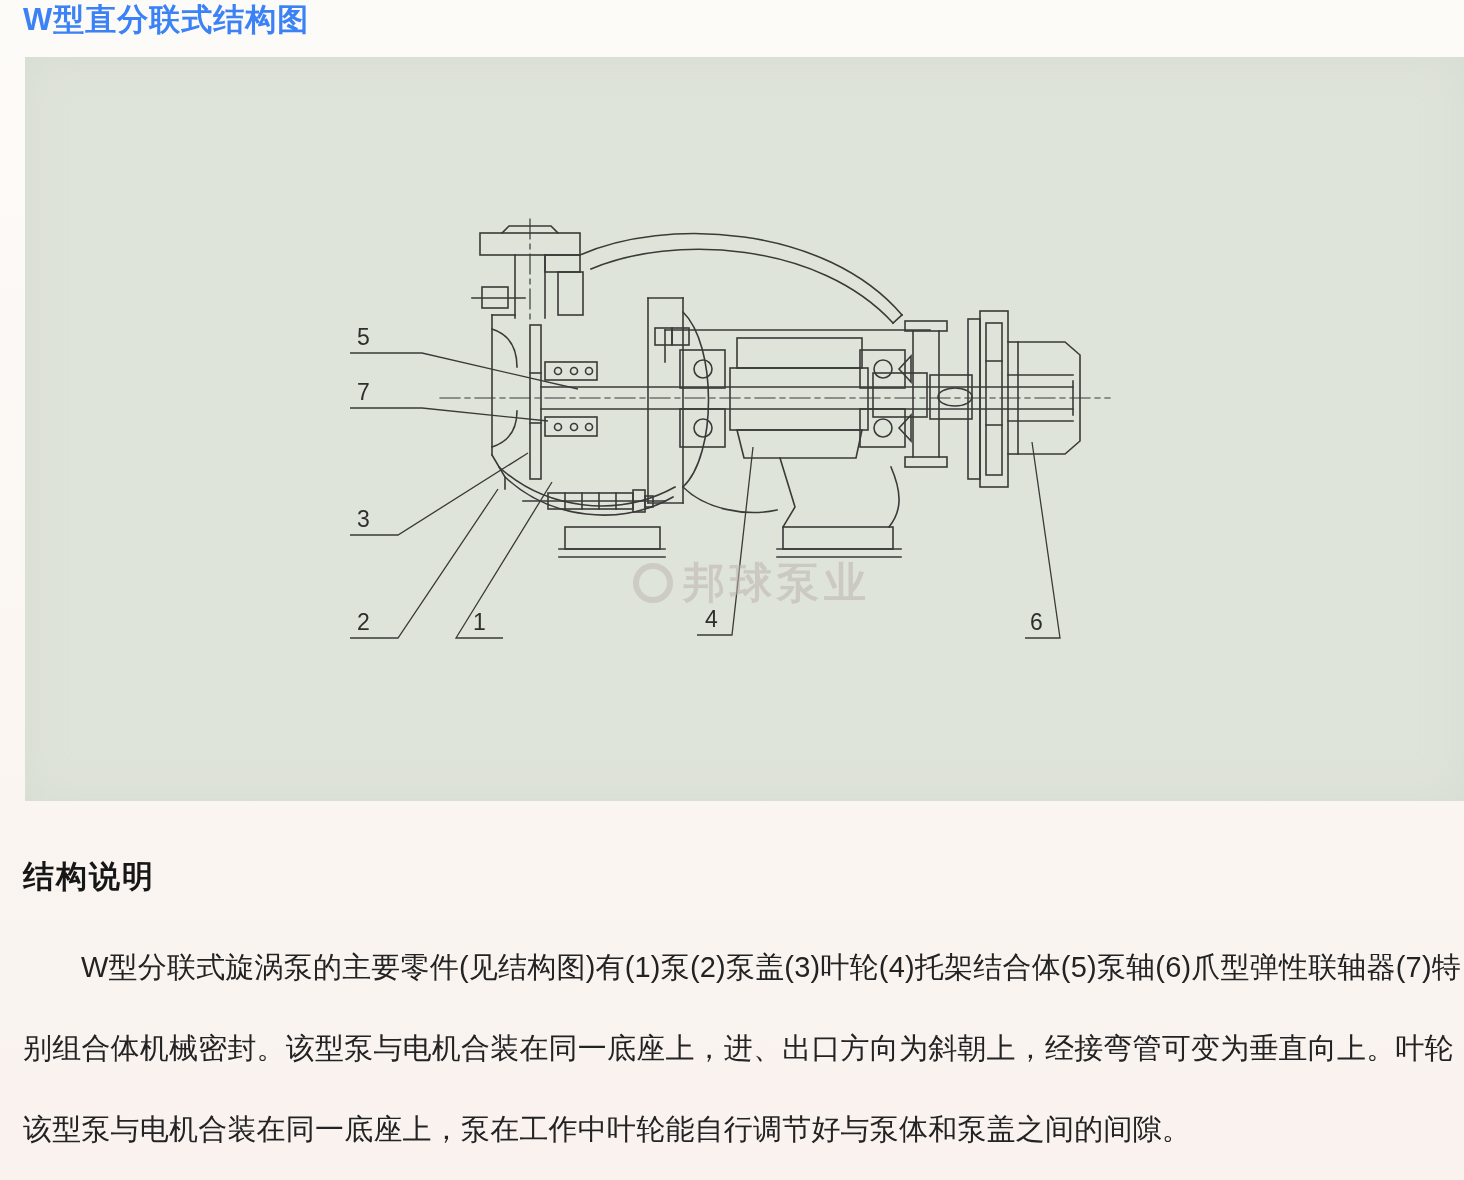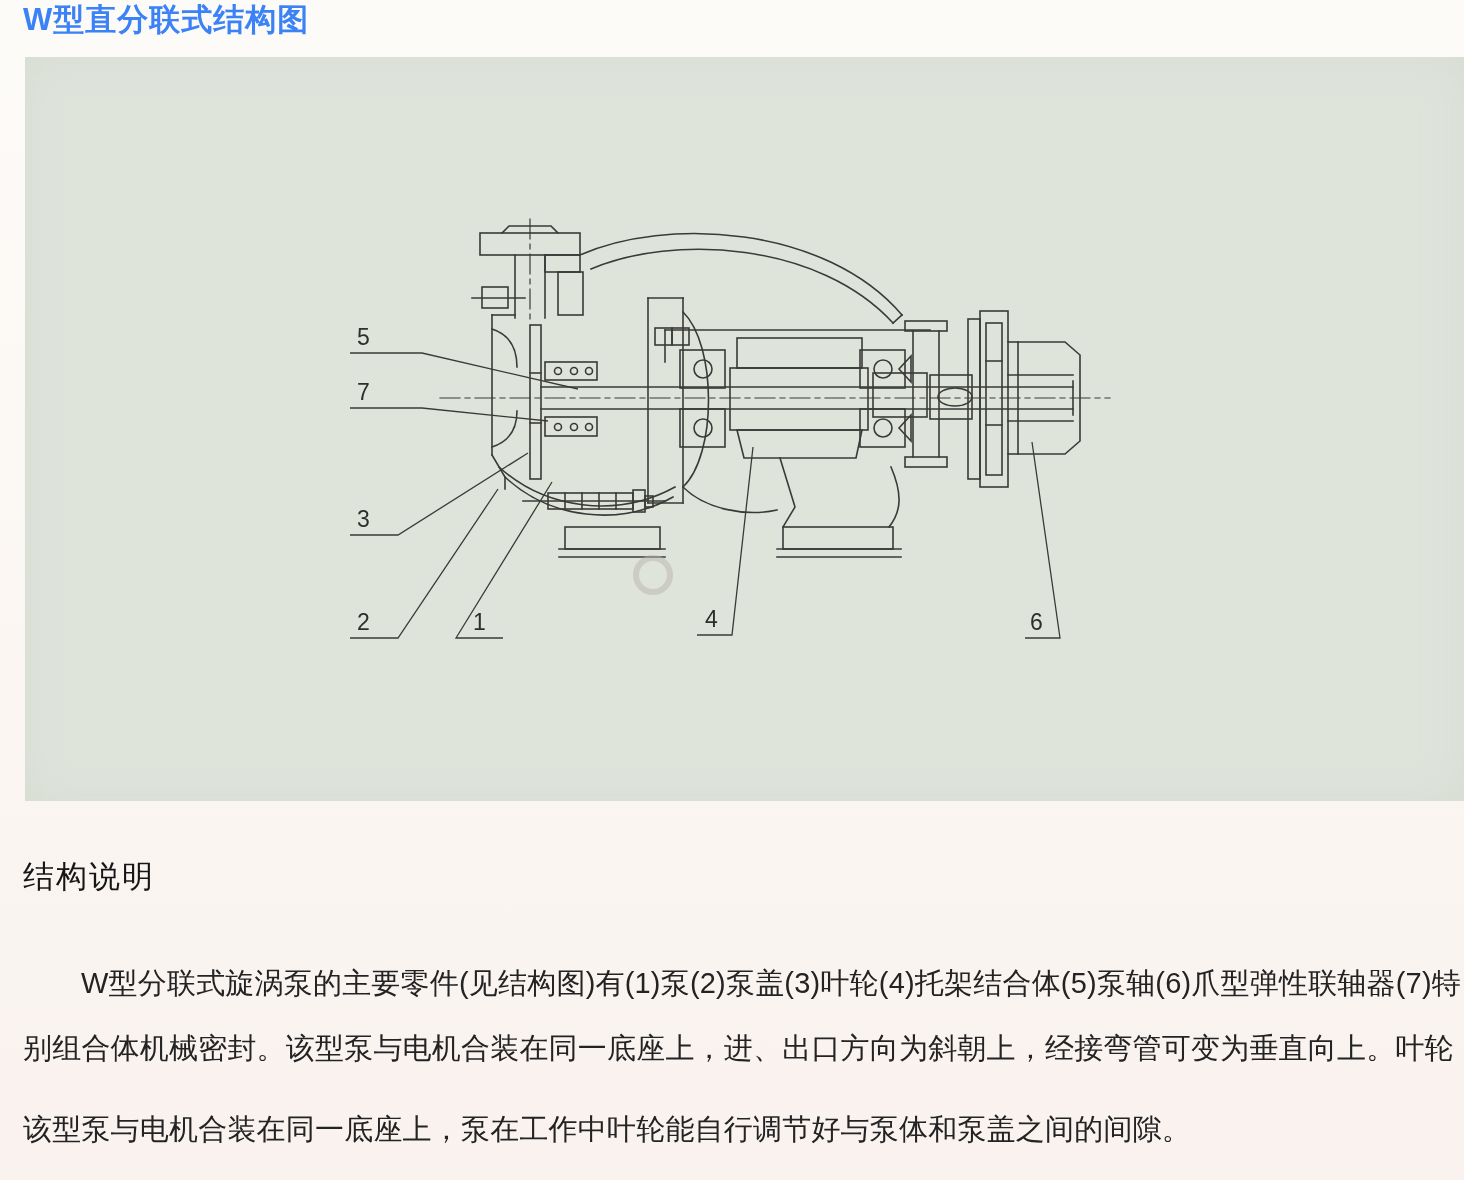--- a/index.html
+++ b/index.html
@@ -33,28 +33,28 @@
     filter:blur(0.7px);
     user-select:none;
   }
   .watermark .logo {
     width:40px; height:40px; border-radius:50%;
     border:6px solid rgba(187,180,170,0.5);
     display:inline-block;
   }
   .section-heading {
     position:absolute; left:23px; top:856px;
-    font-size:31px; font-weight:400; letter-spacing:2px; color:#161616;
+    font-size:31px; font-weight:700; letter-spacing:2px; color:#161616;
   }
   .para-line {
     position:absolute; left:23px; width:1428px;
     font-size:29px; line-height:38px; color:#232323; letter-spacing:0.2px;
     white-space:nowrap;
   }
-  .para-line.l1 { top:948px; text-indent:58px;margin-top:16px; }
+  .para-line.l1 { top:948px; text-indent:58px; }
   .para-line.l2 { top:1029px;text-align:center; }
   .para-line.l3 { top:1110px; }
 </style>
 </head>
 <body>
 
 <div class="page-title">W型直分联式结构图</div>
 
 <div class="diagram-panel">
   <svg width="1439" height="743" viewBox="0 0 1439 743">
@@ -206,20 +206,21 @@
       </g>
       <g>
         <text class="part-num" x="1005" y="573">6</text>
         <path class="leader" d="M1000,581 L1035,581 L1007,385"></path>
       </g>
     </g>
   </svg>
 
   <div class="watermark">
     <span class="logo"></span>
+    <span>邦球泵业</span>
   </div>
 </div>
 
 <div class="section-heading">结构说明</div>
 
 <div class="para-line l1">W型分联式旋涡泵的主要零件(见结构图)有(1)泵(2)泵盖(3)叶轮(4)托架结合体(5)泵轴(6)爪型弹性联轴器(7)特</div>
 <div class="para-line l2">别组合体机械密封。该型泵与电机合装在同一底座上，进、出口方向为斜朝上，经接弯管可变为垂直向上。叶轮</div>
 <div class="para-line l3">该型泵与电机合装在同一底座上，泵在工作中叶轮能自行调节好与泵体和泵盖之间的间隙。</div>
 
 </body></html>

